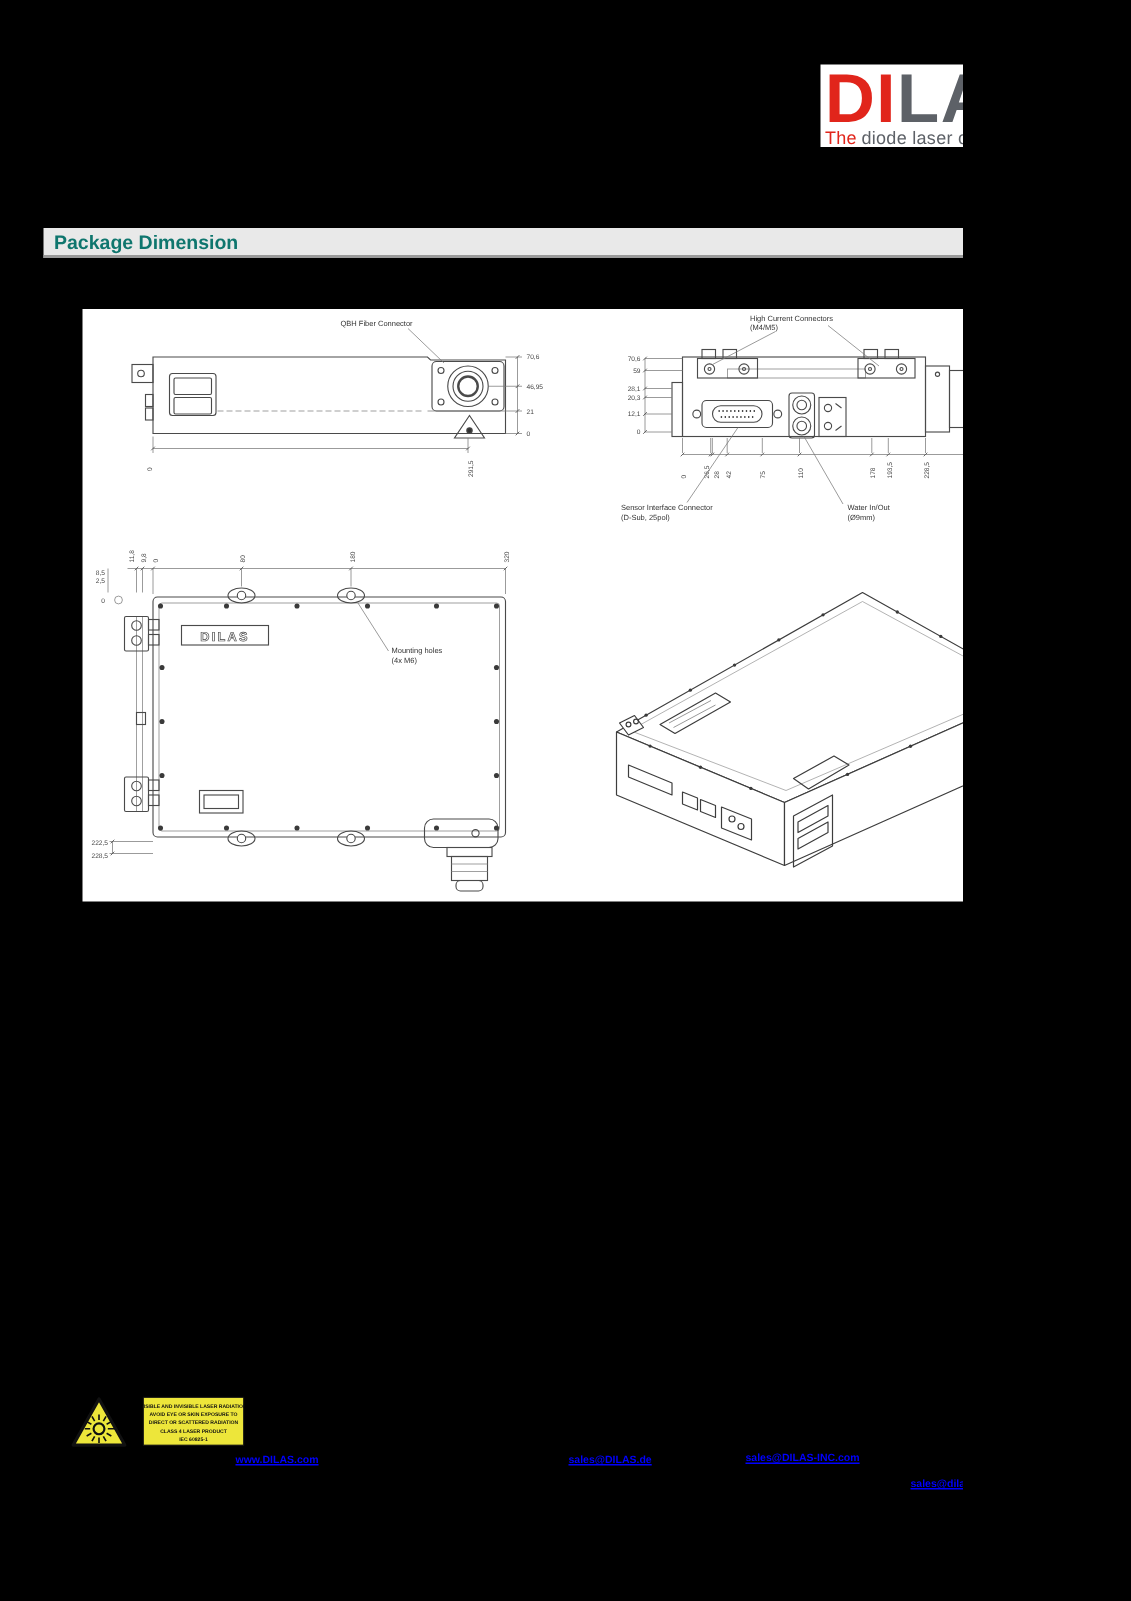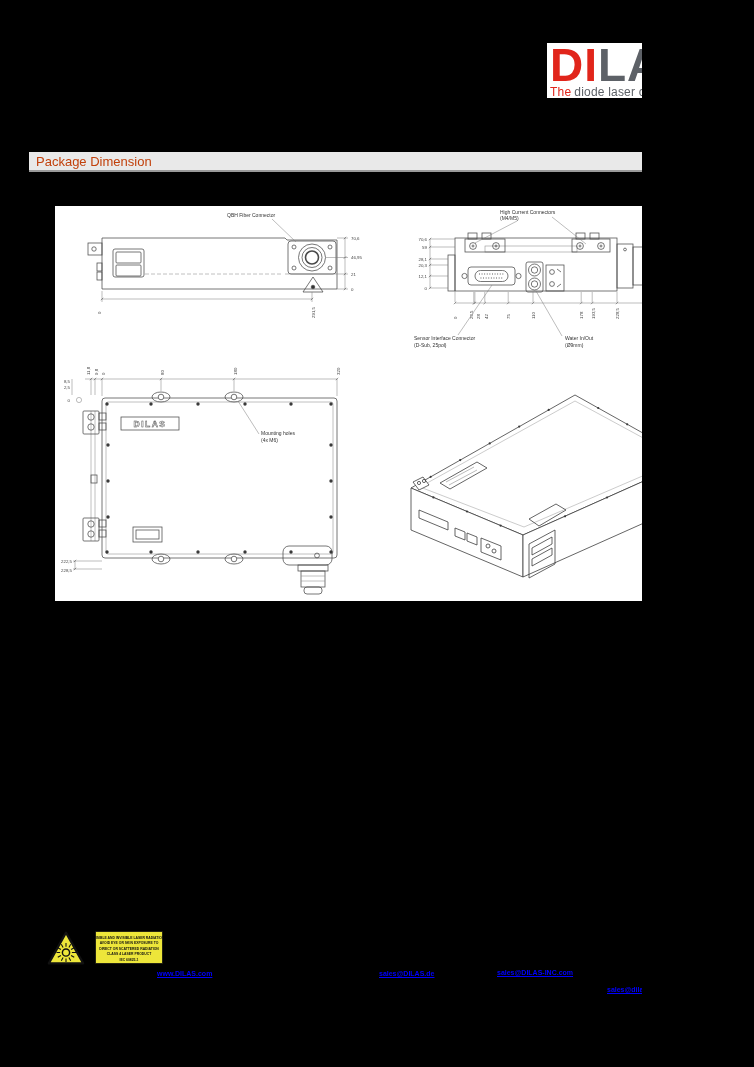--- a/index.html
+++ b/index.html
@@ -12,21 +12,21 @@
   #logo{left:547px;top:43px;width:182px;height:55px;background:#fff;padding:1px 3px}
   .logo-word{font-weight:bold;font-size:46px;line-height:42px;letter-spacing:1px;white-space:nowrap}
   .logo-tag{font-size:12px;line-height:13px;letter-spacing:.2px;white-space:nowrap}
   .lg-red{color:#e1251b}
   .lg-gray{color:#5d6167}
   .logo-tag .lg-gray{margin-left:3px}
 
   
   #section-bar{left:29px;top:152px;width:690px;height:20px;background:#e9e9e9;
                border-bottom:2px solid #9a9a9a}
-  #section-title{position:absolute;left:7px;top:2px;font-size:13px;font-weight:normal;color:#c2410c}
+  #section-title{position:absolute;left:7px;top:2px;font-size:13px;font-weight:bold;color:#0f766e}
 
   
   #panel{left:55px;top:206px;width:658px;height:395px;background:#fff}
 
   svg .geo{stroke:#4a4a4a;stroke-width:.75;fill:none}
   svg .geolt{stroke:#8c8c8c;stroke-width:.55;fill:none}
   svg .dimln{stroke:#7a7a7a;stroke-width:.5;fill:none}
   svg .tick{stroke:#555;stroke-width:.6;fill:none}
   svg .dot{fill:#3a3a3a;stroke:none}
   svg .dim{font:4.4px "Liberation Sans",sans-serif;fill:#444}

